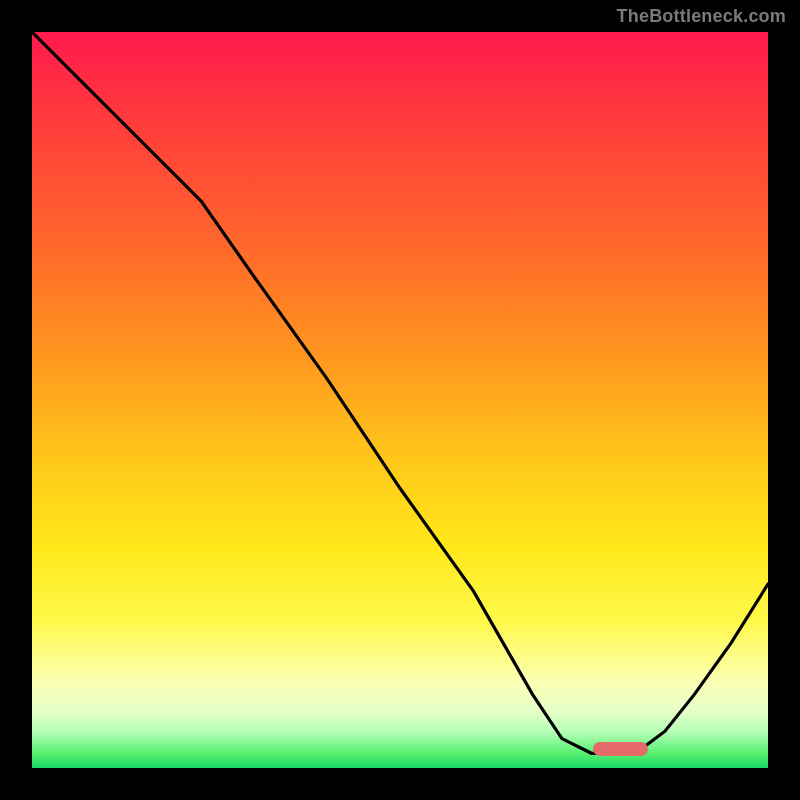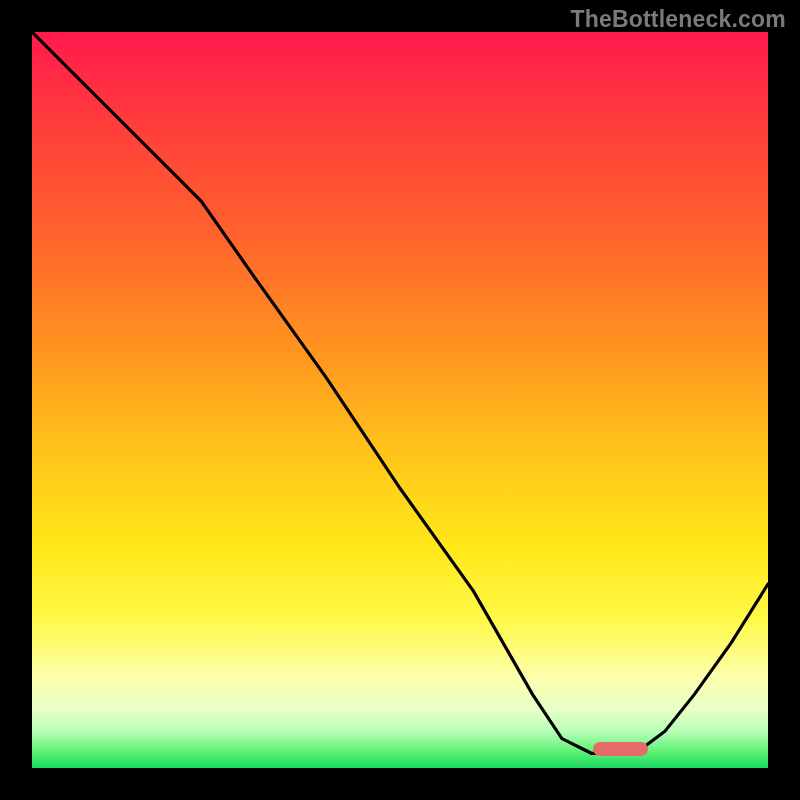--- a/index.html
+++ b/index.html
@@ -51,21 +51,21 @@
   .marker {
     position: absolute;
     background: #e66a6a;
     border-radius: 7px;
   }
   .watermark {
     position: absolute;
     top: 6px;
     right: 14px;
     color: #7a7a7a;
-    font-size: 23px;
+    font-size: 18px;
     font-weight: 600;
     letter-spacing: 0.2px;
     user-select: none;
     margin-left: 8px;
   }
 </style>
 </head>
 <body>
 
 <div class="frame">

